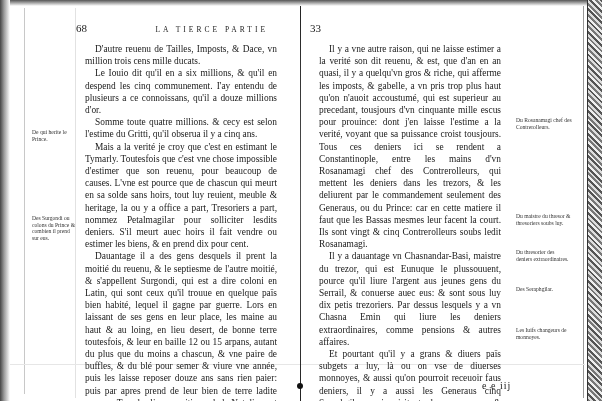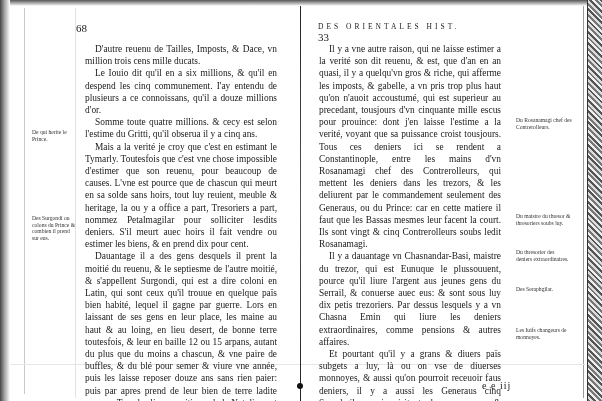--- a/index.html
+++ b/index.html
@@ -13,21 +13,21 @@
   .right-rule { position:absolute; left:583px; top:6px; width:1px; height:392px; background:#999; }
   .gutter { position:absolute; left:300px; top:6px; width:1px; height:395px; background:linear-gradient(#222,#555 50%,#222); }
   .gutter-knot { position:absolute; left:297px; top:383px; width:6px; height:6px; border-radius:50%; background:#111; }
   .margin-line-l { position:absolute; left:75px; top:8px; width:1px; height:390px; background:#e2e2e2; }
   .bottom-line { position:absolute; left:10px; top:364px; width:575px; height:1px; background:#e6e6e6; }
 
   .page { position:absolute; }
   .page-left { left:76px; top:22px; width:210px; }
   .page-right { left:310px; top:22px; width:200px; }
 
-  .running-head { display:flex; justify-content:space-between; align-items:baseline; height:12px; font-size:9px;flex-direction:column; }
+  .running-head { display:flex; justify-content:space-between; align-items:baseline; height:12px; font-size:9px; }
   .page-num { font-size:11px; }
   .head-title { letter-spacing:3px; font-size:7.5px; }
   .page-left .head-title { margin-right:18px; }
   .page-right .head-title { margin-left:8px; }
 
   .body-text { font-size:9.4px; line-height:12.2px; text-align:justify; margin:9px; }
   .body-text p { margin:0; }
   .indent { text-indent:10px; }
 
   .marg { position:absolute; font-size:5.6px; line-height:6.6px; color:#333; }
@@ -50,35 +50,35 @@
 <div class="margin-line-l"></div>
 <div class="right-edge"></div>
 <div class="right-rule"></div>
 <div class="bottom-line"></div>
 <div class="gutter"></div>
 <div class="gutter-knot"></div>
 
 <div class="page page-left">
   <div class="running-head">
     <span class="page-num">68</span>
+    <span class="head-title">LA TIERCE PARTIE</span>
   </div>
   <div class="body-text">
     <p class="indent">D'autre reuenu de Tailles, Imposts, &amp; Dace, vn million trois cens mille ducats.</p>
     <p class="indent">Le Iouio dit qu'il en a six millions, &amp; qu'il en despend les cinq communement. I'ay entendu de plusieurs a ce connoissans, qu'il a douze millions d'or.</p>
     <p class="indent">Somme toute quatre millions. &amp; cecy est selon l'estime du Gritti, qu'il obserua il y a cinq ans.</p>
     <p class="indent">Mais a la verité je croy que c'est en estimant le Tymarly. Toutesfois que c'est vne chose impossible d'estimer que son reuenu, pour beaucoup de causes. L'vne est pource que de chascun qui meurt en sa solde sans hoirs, tout luy reuient, meuble &amp; heritage, la ou y a office a part, Tresoriers a part, nommez Petalmagilar pour solliciter lesdits deniers. S'il meurt auec hoirs il fait vendre ou estimer les biens, &amp; en prend dix pour cent.</p>
     <p class="indent">Dauantage il a des gens desquels il prent la moitié du reuenu, &amp; le septiesme de l'autre moitié, &amp; s'appellent Surgondi, qui est a dire coloni en Latin, qui sont ceux qu'il trouue en quelque païs bien habité, lequel il gagne par guerre. Lors en laissant de ses gens en leur place, les maine au haut &amp; au loing, en lieu desert, de bonne terre toutesfois, &amp; leur en baille 12 ou 15 arpans, autant du plus que du moins a chascun, &amp; vne paire de buffles, &amp; du blé pour semer &amp; viure vne année, puis les laisse reposer douze ans sans rien paier: puis par apres prend de leur bien de terre ladite somme.  Tous les lieus maritimes de la Natolie sont ainsi habités de gents Chrestiens Esclauons, Bosnois, Vlaches &amp; autres des frontieres de deça. &amp; fut cet-</p>
   </div>
 </div>
 <div class="marg marg-l1">De qui herite le Prince.</div>
 <div class="marg marg-l2">Des Surgondi ou colons du Prince &amp; combien il prend sur eus.</div>
 
 <div class="page page-right">
   <div class="running-head">
-    <span class="head-title">DES ORIENTALES HIST.</span>
     <span class="page-num">33</span>
   </div>
   <div class="body-text">
     <p class="indent">Il y a vne autre raison, qui ne laisse estimer a la verité son dit reuenu, &amp; est, que d'an en an quasi, il y a quelqu'vn gros &amp; riche, qui afferme les imposts, &amp; gabelle, a vn pris trop plus haut qu'on n'auoit accoustumé, qui est superieur au precedant, tousjours d'vn cinquante mille escus pour prouince: dont j'en laisse l'estime a la verité, voyant que sa puissance croist tousjours.  Tous ces deniers ici se rendent a Constantinople, entre les mains d'vn Rosanamagi chef des Contrerolleurs, qui mettent les deniers dans les trezors, &amp; les deliurent par le commandement seulement des Generaus, ou du Prince: car en cette matiere il faut que les Bassas mesmes leur facent la court. Ils sont vingt &amp; cinq Contrerolleurs soubs ledit Rosanamagi.</p>
     <p class="indent">Il y a dauantage vn Chasnandar-Basi, maistre du trezor, qui est Eunuque le plussouuent, pource qu'il liure l'argent aus jeunes gens du Serrail, &amp; conuerse auec eus: &amp; sont sous luy dix petis trezoriers. Par dessus lesquels y a vn Chasna Emin qui liure les deniers extraordinaires, comme pensions &amp; autres affaires.</p>
     <p class="indent">Et pourtant qu'il y a grans &amp; diuers païs subgets a luy, là ou on vse de diuerses monnoyes, &amp; aussi qu'on pourroit receuoir faus deniers, il y a aussi les Generaus cinq Seraphgilar qui visitent la monnoye, &amp; l'estiment a juste pris: &amp; sont ceus principallemét qui fricassent les aspres, pour les prouuer.  Les Iuifs qui ont pratiqué par tout le monde, changét toutes mon-</p>
   </div>
 </div>
 <div class="marg marg-r1">Du Rosanamagi chef des Contrerolleurs.</div>
 <div class="marg marg-r2">Du maistre du thresor &amp; thresoriers soubs luy.</div>

